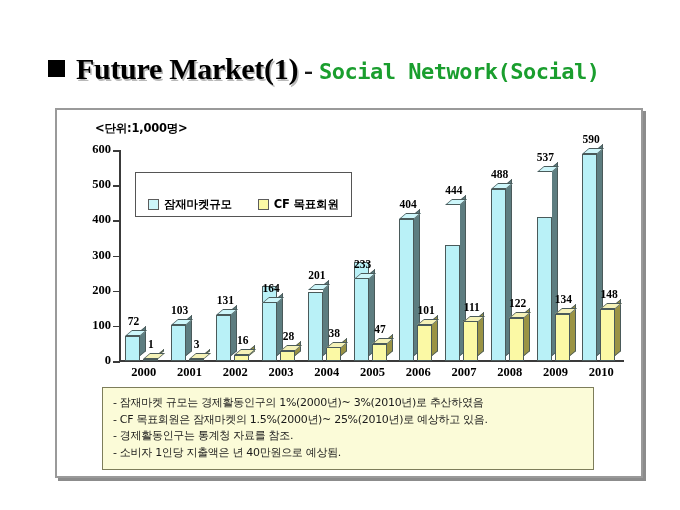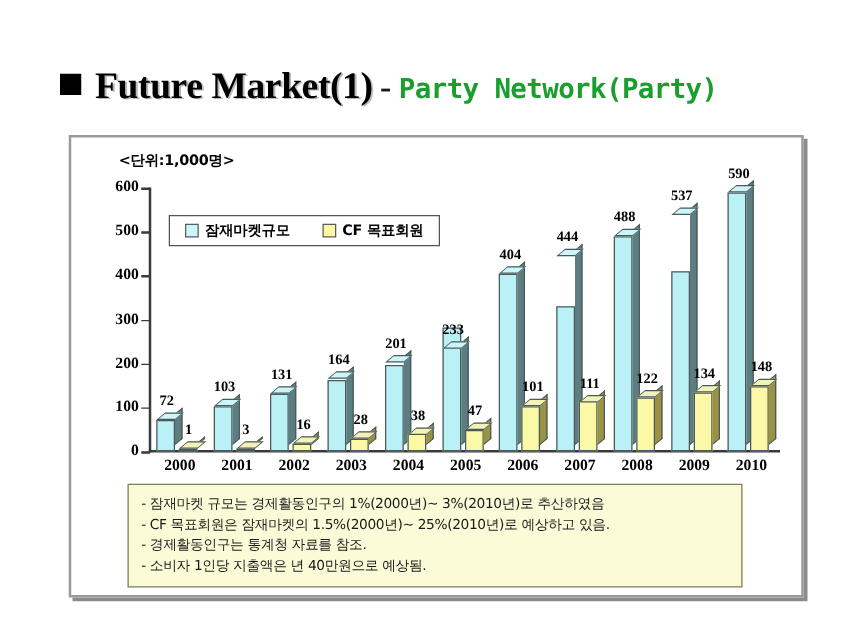--- a/index.html
+++ b/index.html
@@ -124,20 +124,21 @@
     padding: 4px 12px 4px 12px;
     display: flex;
     align-items: center;
     gap: 26px;
     z-index: 6;
   }
   .legend-item {
     display: flex;
     align-items: center;
     gap: 5px;
+    margin-top: 20px;
   }
   .legend-swatch {
     width: 9px;
     height: 9px;
     border: 1px solid #5c5c5c;
     flex: 0 0 auto;
   }
   .legend-label {
     font-family: "DejaVu Sans", sans-serif;
     font-size: 11.5px;
@@ -253,21 +254,21 @@
     letter-spacing: -0.3px;
   }
 </style>
 </head>
 <body>
 
 <div id="slide-title">
   <span id="title-bullet"></span>
   <span id="title-main">Future Market(1)</span>
   <span id="title-dash">-</span>
-  <span id="title-sub">Party Network(Party)</span>
+  <span id="title-sub">Social Network(Social)</span>
 </div>
 
 <div id="content-panel">
 
   <div id="unit-caption">&lt;단위:1,000명&gt;</div>
 
   <div id="chart-area">
     <div id="y-axis-line"></div>
     <div id="x-axis-line"></div>
     <div id="y-ticks">
@@ -323,21 +324,21 @@
             <div class="bar-value" style="bottom: 55.0683px;">131</div>
           </div>
           <div class="bar yellow" style="left: 22px; height: 5.62667px;">
             <div class="face"></div>
             <div class="side" style="height: 5.62667px;"></div>
             <div class="top" style="bottom: 5.62667px;"></div>
             <div class="bar-value" style="bottom: 14.6267px;">16</div>
           </div>
         </div>
         <div class="group" style="left: 137.182px; width: 45.7273px;">
-          <div class="bar cyan" style="left: 4px; height: 57px;">
+          <div class="bar cyan" style="left: 4px; height: 75px;">
             <div class="face"></div>
             <div class="side" style="height: 57.6733px;"></div>
             <div class="top" style="bottom: 57.6733px;"></div>
             <div class="bar-value" style="bottom: 66.6733px;">164</div>
           </div>
           <div class="bar yellow" style="left: 22px; height: 9.84667px;">
             <div class="face"></div>
             <div class="side" style="height: 9.84667px;"></div>
             <div class="top" style="bottom: 9.84667px;"></div>
             <div class="bar-value" style="bottom: 18.8467px;">28</div>

